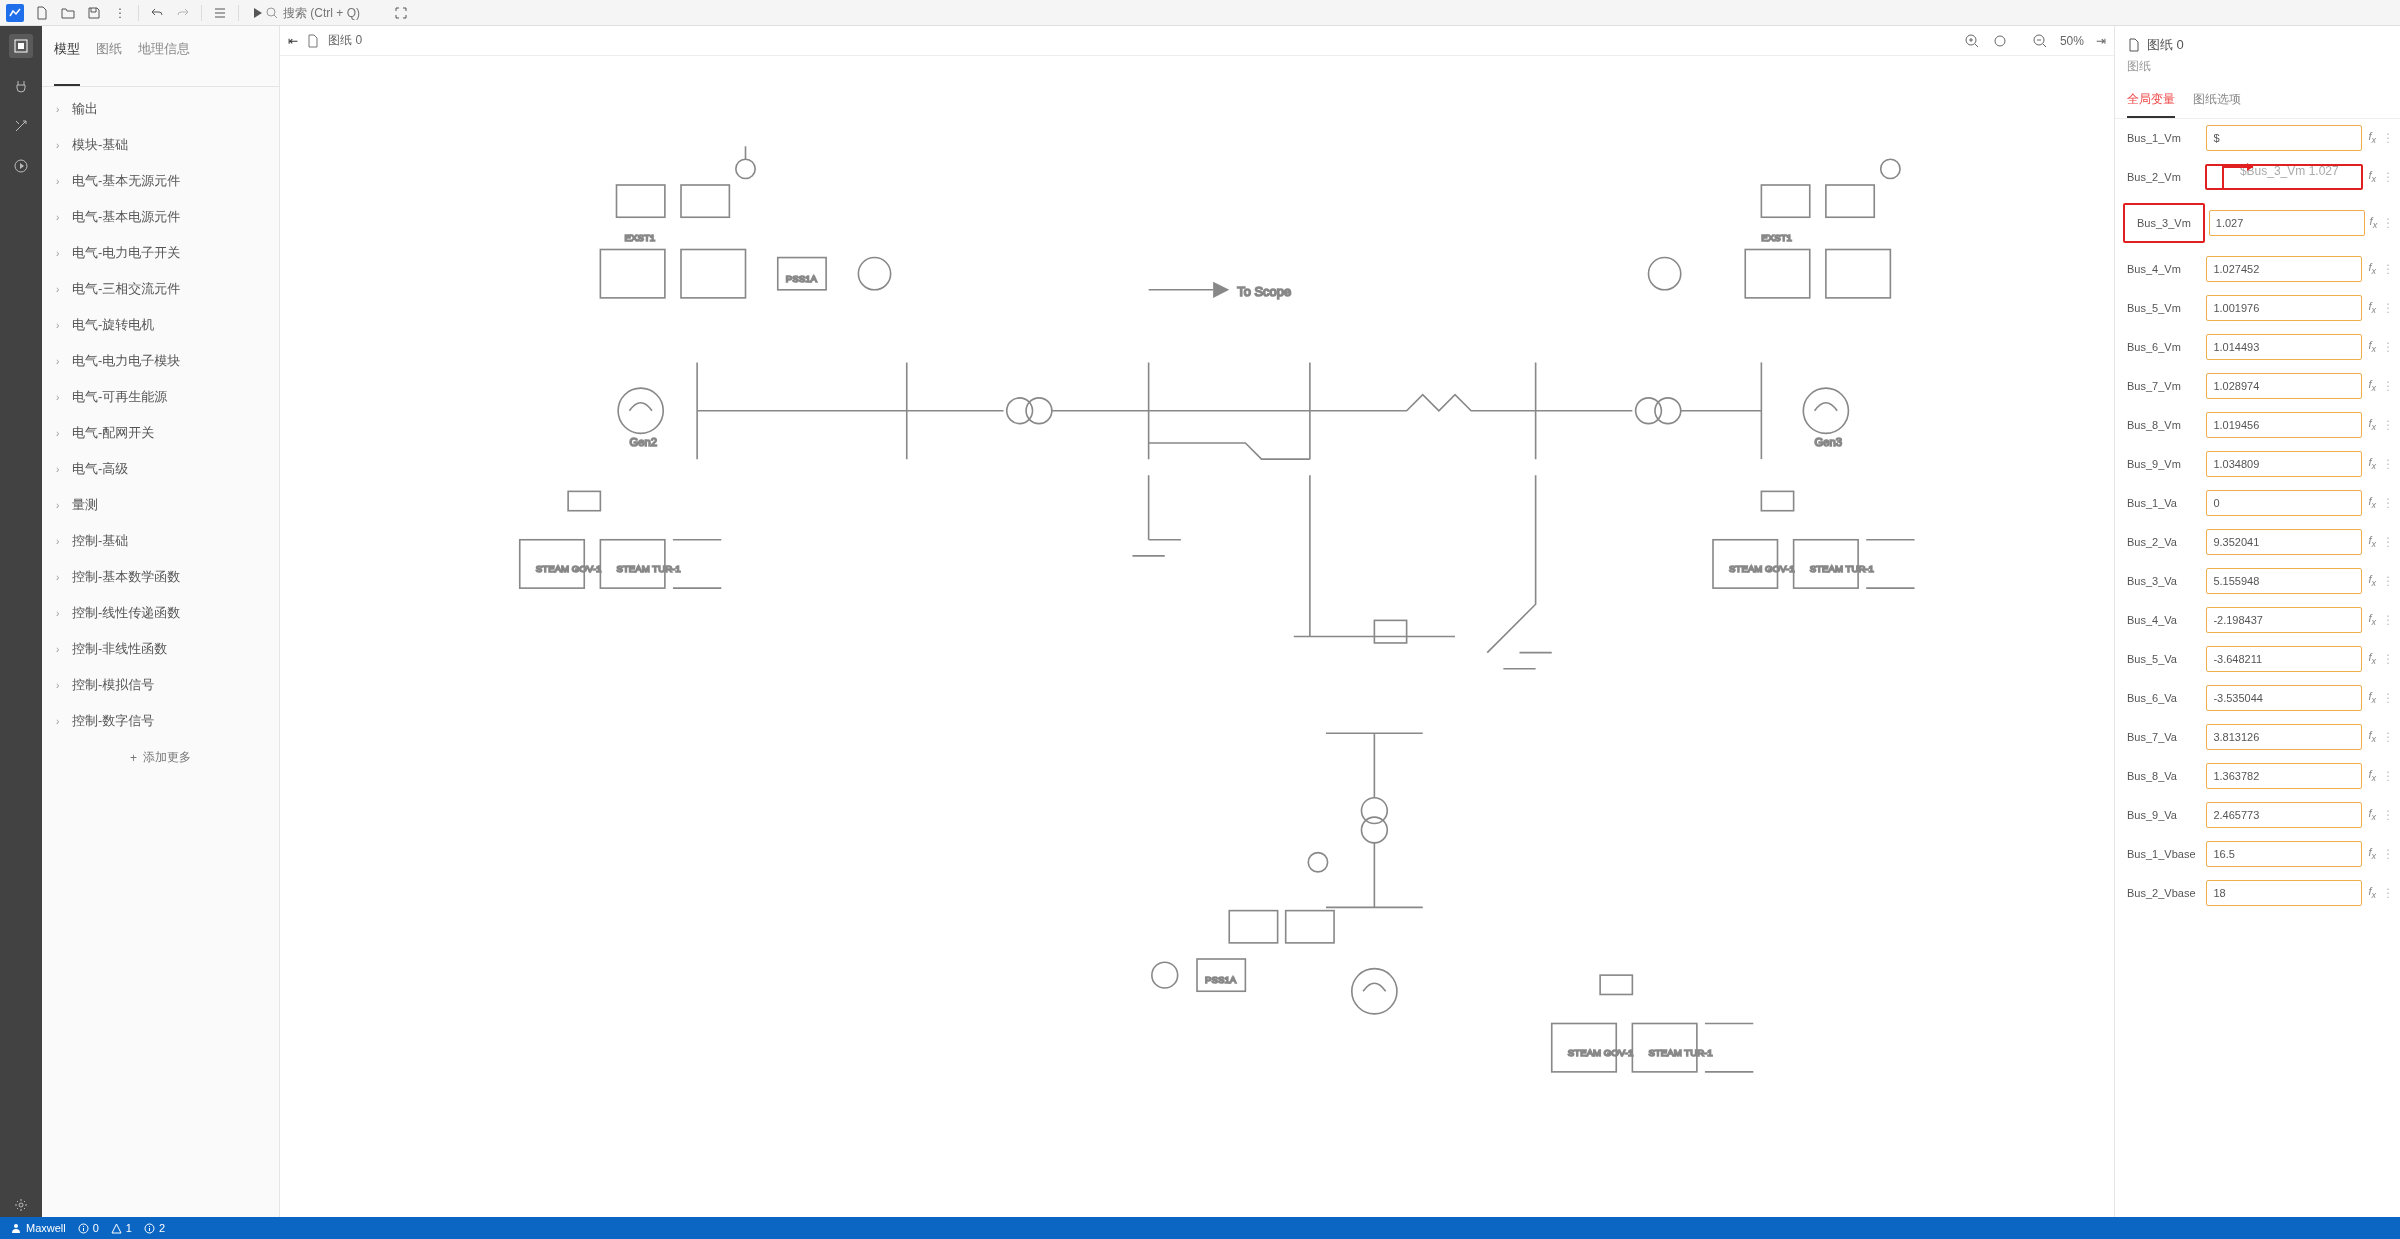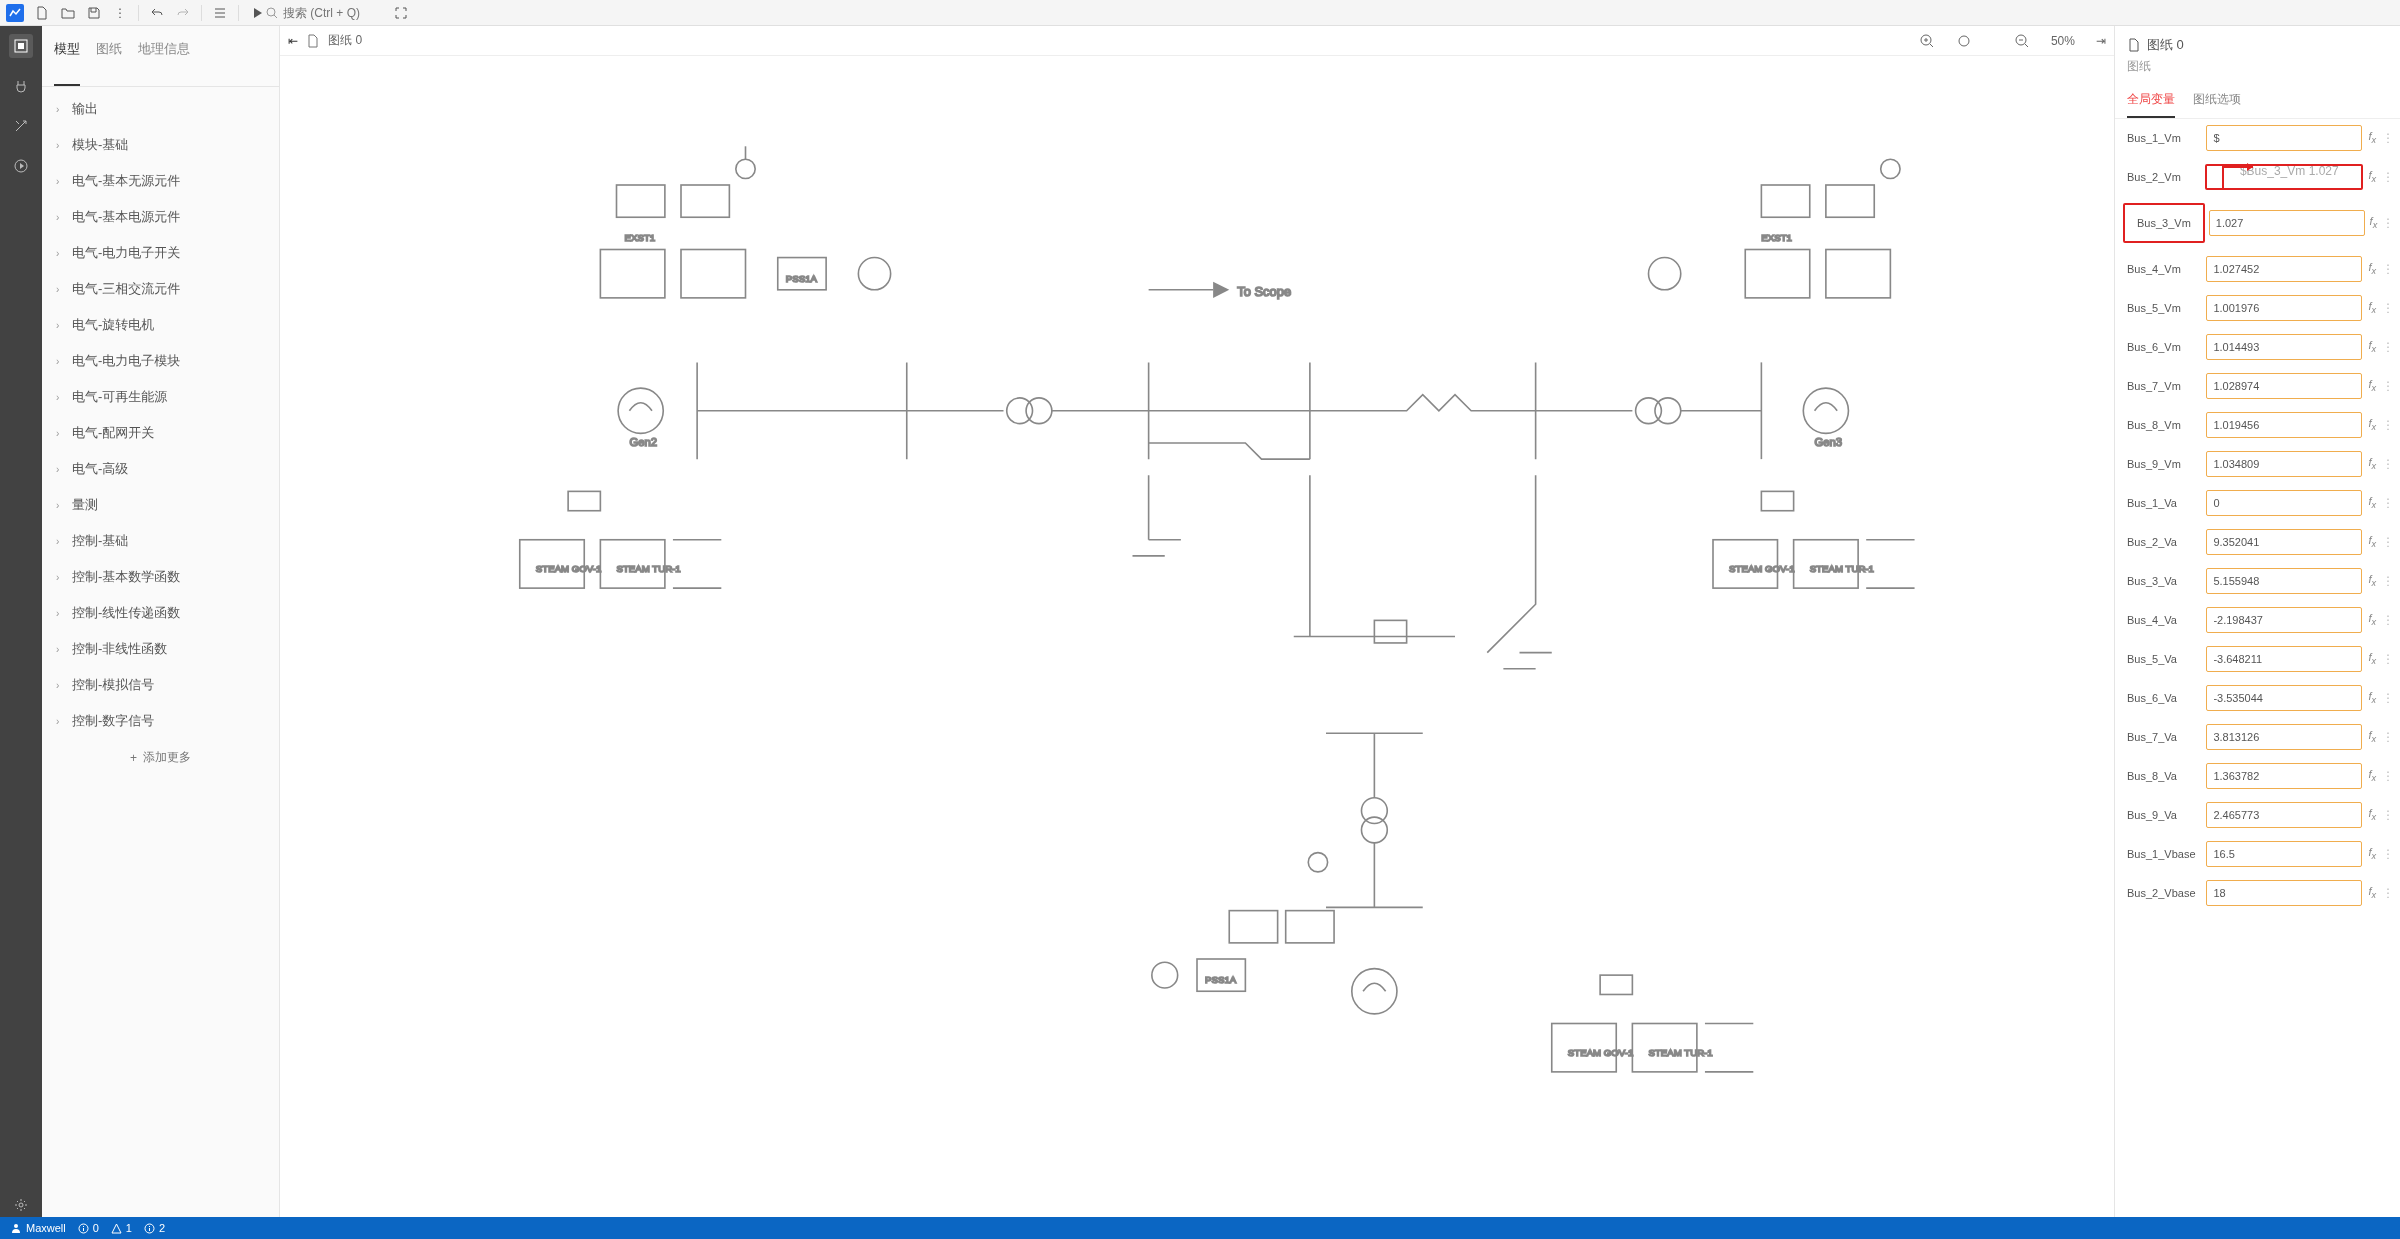--- a/index.html
+++ b/index.html
@@ -33,21 +33,21 @@
 .lp-tab.active{color:#333;border-bottom:2px solid #333;font-weight:500}
 .lp-list{flex:1;overflow-y:auto;padding:4px 0}
 .lp-item{display:flex;align-items:center;padding:9px 14px;cursor:pointer;color:#555;font-size:13px}
 .lp-item .chev{width:16px;color:#999;font-size:10px}
 .lp-addmore{display:flex;align-items:center;justify-content:center;padding:10px;color:#777;gap:6px}
 
 
 .canvas-area{flex:1;display:flex;flex-direction:column;min-width:0}
 .canvas-top{height:30px;display:flex;align-items:center;padding:0 8px;gap:8px;border-bottom:1px solid #eee}
 .canvas-top .doc-ico{color:#777}
-.canvas-top .right-controls{margin-left:auto;display:flex;align-items:center;gap:21px;color:#666}
+.canvas-top .right-controls{margin-left:auto;display:flex;align-items:center;gap:12px;color:#666}
 .canvas-top .right-controls .ctrl{cursor:pointer}
 .canvas{flex:1;background:#fff;position:relative;overflow:hidden}
 
 
 .schematic{position:absolute;inset:0}
 .schematic svg{width:100%;height:100%}
 
 
 .rightpanel{width:286px;border-left:1px solid #e5e5e5;display:flex;flex-direction:column;background:#fff}
 .rp-head{padding:10px 12px 4px;display:flex;align-items:center;gap:6px;color:#555;font-size:13px}

